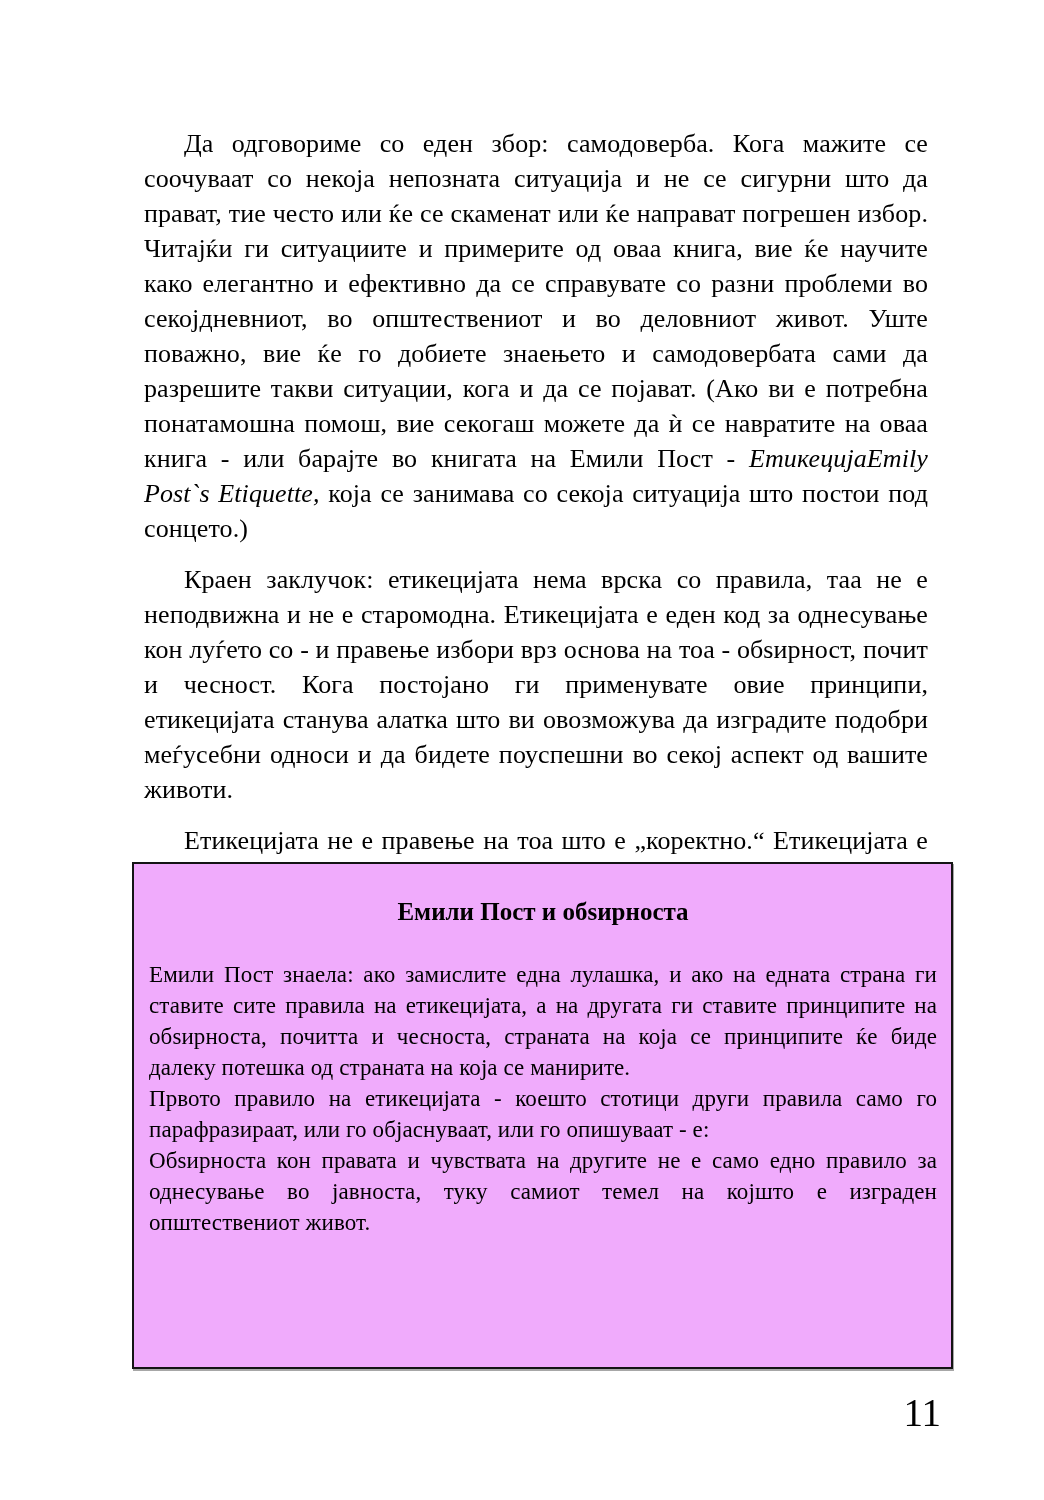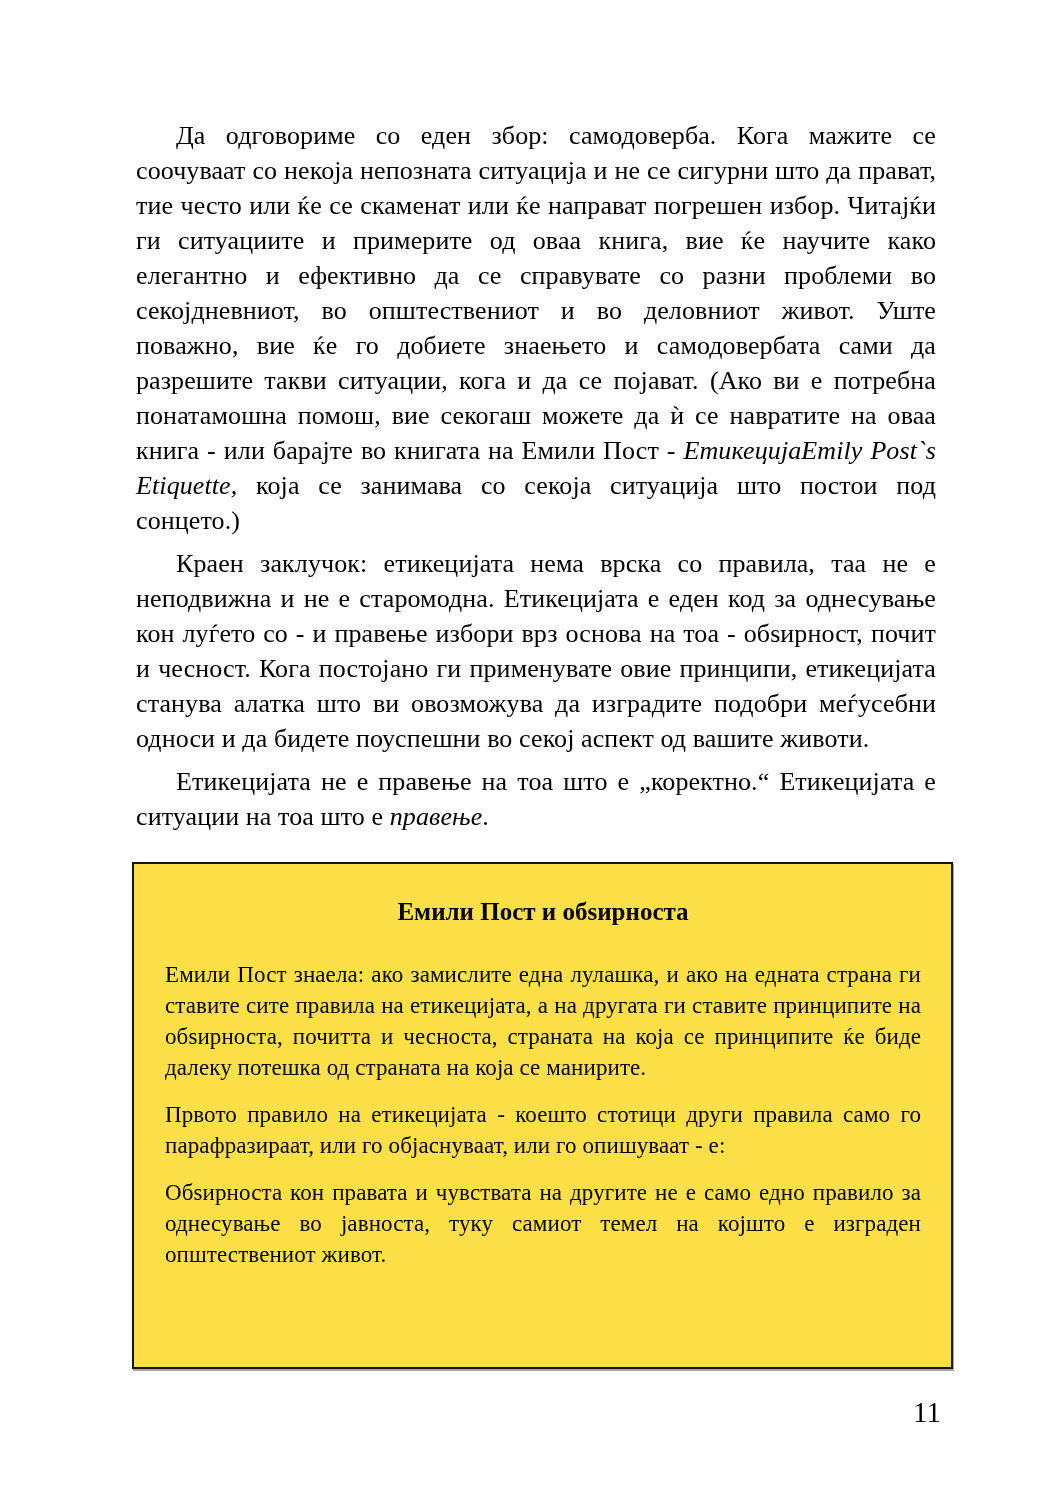--- a/index.html
+++ b/index.html
@@ -16,64 +16,64 @@
     font-family: "Liberation Serif", "DejaVu Serif", serif;
     overflow: hidden;
   }
   .body-text {
     position: absolute;
     left: 128px;
     top: 110px;
     width: 816px;
   }
   .body-text p {
-    margin: 8px;
+    margin: 16px;
     font-size: 26px;
     line-height: 35px;
     text-align: justify;
     text-indent: 40px;
     letter-spacing: 0.1px;
   }
   .italic {
     font-style: italic;
   }
   .quote-box {
     position: absolute;
     left: 132px;
     top: 862px;
     width: 821px;
     min-height: 507px;
     box-sizing: border-box;
     border: 2px solid #141414;
     box-shadow: 1px 2px 0 rgba(60,60,60,0.45);
     padding: 26px 14px 20px 15px;
-    background: #fde047;
+    background: #f0abfc;
   }
   .box-title {
     text-align: center;
     font-weight: bold;
     font-size: 25px;
     line-height: 31px;
     margin: 6px 0 32px 0;
   }
   .box-p {
-    margin: 16px;
+    margin: 0;
     font-size: 23px;
     line-height: 31px;
     text-align: justify;
     letter-spacing: 0.1px;
   }
   .box-p.gap-above {
     margin-top: 31px;
   }
   .page-number {
     position: absolute;
     top: 1395px;
     right: 103px;
-    font-size: 29px;
+    font-size: 39px;
     line-height: 35px;
     text-align: right;
   }
 </style>
 </head>
 <body>
 
 <div class="page">
 
   <div class="body-text">

